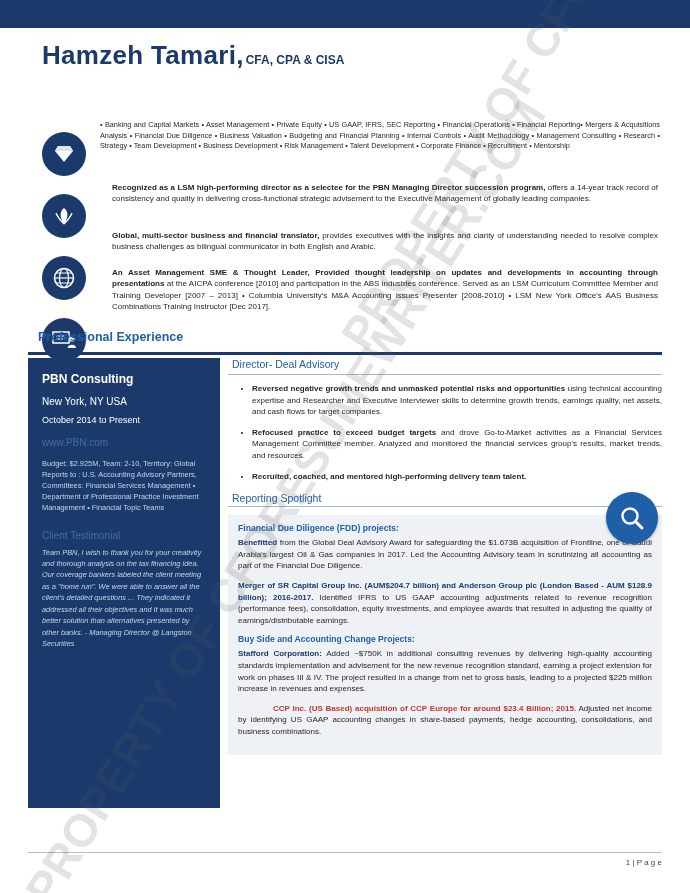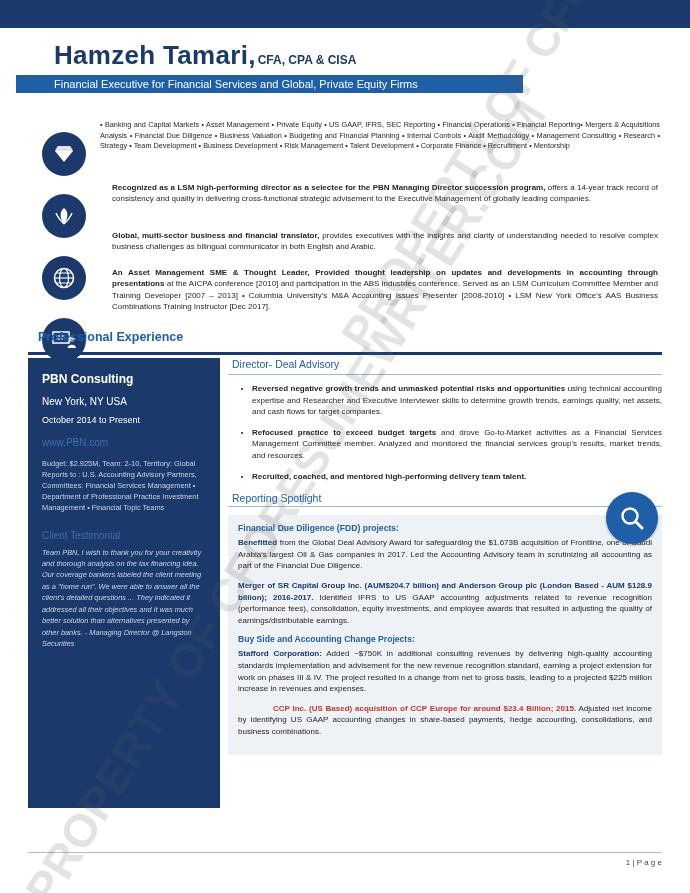--- a/index.html
+++ b/index.html
@@ -12,21 +12,21 @@
     color:#231f20;
     position:relative;
     overflow:hidden;
   }
   .page { position:relative; width:690px; height:893px; }
 
   
   .topbar { position:absolute; left:0; top:0; width:690px; height:28px; background:#1b3a6b; }
 
   
-  .header-wrap { position:absolute; left:16px; top:28px; width:550px; }
+  .header-wrap { position:absolute; left:4px; top:28px; width:550px; }
   .name-row { padding:12px 0 4px 38px; }
   .name { font-size:26px; font-weight:bold; color:#1b3a6b; letter-spacing:0.3px; display:inline; }
   .creds { font-size:12px; font-weight:bold; color:#1b3a6b; display:inline; margin-left:2px; }
   .tagline-bar { background:#1e5fa8; color:#ffffff; font-size:11px; padding:3px 0 3px 38px; width:507px; }
   .contact-bar { background:#dfe3e8; font-size:7.5px; padding:3px 0 3px 38px; color:#333; width:360px; }
   .contact-bar .em { color:#c0392b; font-style:italic; }
   .contact-sep { color:#666; }
 
   
   .summary { position:absolute; left:100px; top:120px; width:560px; font-size:7.3px; line-height:1.45; color:#231f20; text-align:justify; }
@@ -92,21 +92,20 @@
 <body>
 
 <div class="page">
 
   <div class="topbar"></div>
 
   <div class="header-wrap">
     <div class="name-row">
       <span class="name">Hamzeh Tamari,</span><span class="creds">CFA, CPA &amp; CISA</span>
     </div>
-    <div class="tagline-bar">Financial Executive for Financial Services and Global, Private Equity Firms</div>
   </div>
 
   <div class="summary">• Banking and Capital Markets • Asset Management • Private Equity • US GAAP, IFRS, SEC Reporting • Financial Operations • Financial Reporting• Mergers &amp; Acquisitions Analysis • Financial Due Diligence • Business Valuation • Budgeting and Financial Planning • Internal Controls • Audit Methodology • Management Consulting • Research • Strategy • Team Development • Business Development • Risk Management • Talent Development • Corporate Finance • Recruitment • Mentorship</div>
 
   <div class="icon-col">
     <div class="circle">
       <svg width="20" height="18" viewBox="0 0 20 18">
           <polygon points="4,1 16,1 19,6 10,17 1,6" fill="#ffffff"></polygon>
           <polygon points="4,1 16,1 19,6 1,6" fill="#dce6f2"></polygon>
         </svg>

